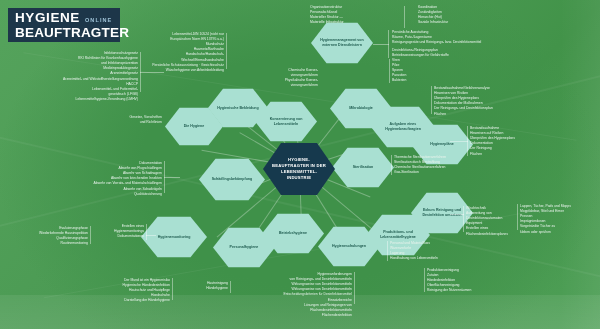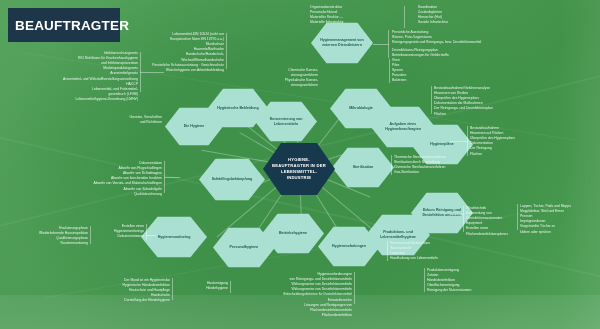--- a/index.html
+++ b/index.html
@@ -81,20 +81,24 @@
 <div id="stage">
 
   <div class="ribbon r1"></div>
   <div class="ribbon r2"></div>
   <div class="ribbon r3"></div>
   <div class="ribbon r4"></div>
   <div class="band-right"></div>
   <div class="band-bottom"></div>
 
   <div class="logo">
+    <div class="logo-row1">
+      <div class="logo-h">HYGIENE</div>
+      <div class="logo-o">ONLINE</div>
+    </div>
     <div class="logo-b">BEAUFTRAGTER</div>
   </div>
 
   <div class="spoke" style="left:300px;top:168px;width:75px;transform:rotate(-122deg);"></div>
   <div class="spoke" style="left:300px;top:168px;width:70px;transform:rotate(-150deg);"></div>
   <div class="spoke" style="left:300px;top:168px;width:58px;transform:rotate(-96deg);"></div>
   <div class="spoke" style="left:300px;top:168px;width:72px;transform:rotate(-52deg);"></div>
   <div class="spoke" style="left:300px;top:168px;width:62px;transform:rotate(-18deg);"></div>
   <div class="spoke" style="left:300px;top:168px;width:76px;transform:rotate(22deg);"></div>
   <div class="spoke" style="left:300px;top:168px;width:70px;transform:rotate(58deg);"></div>

